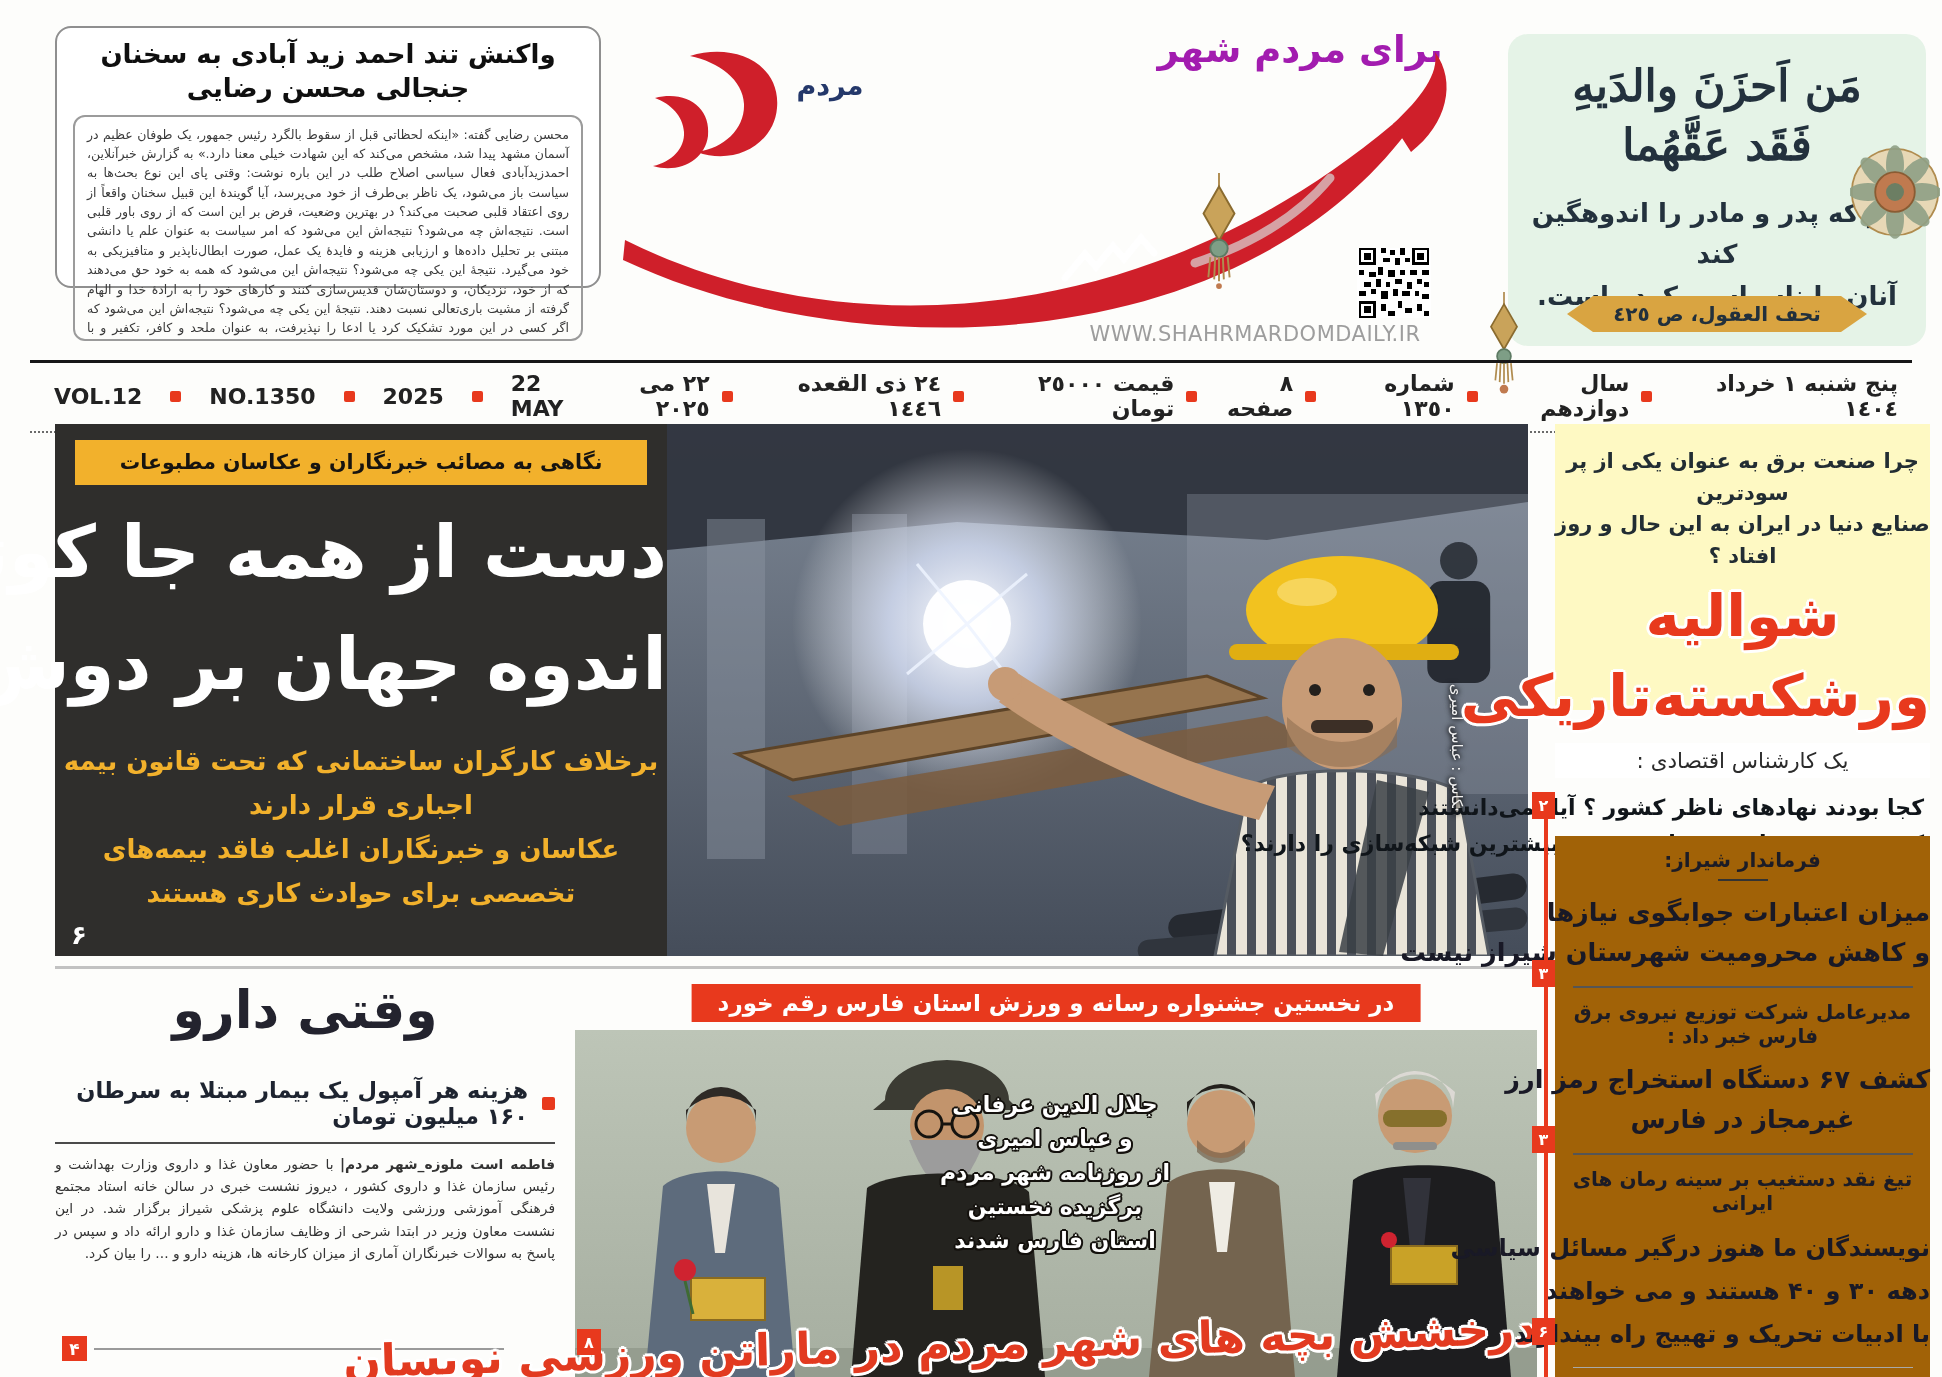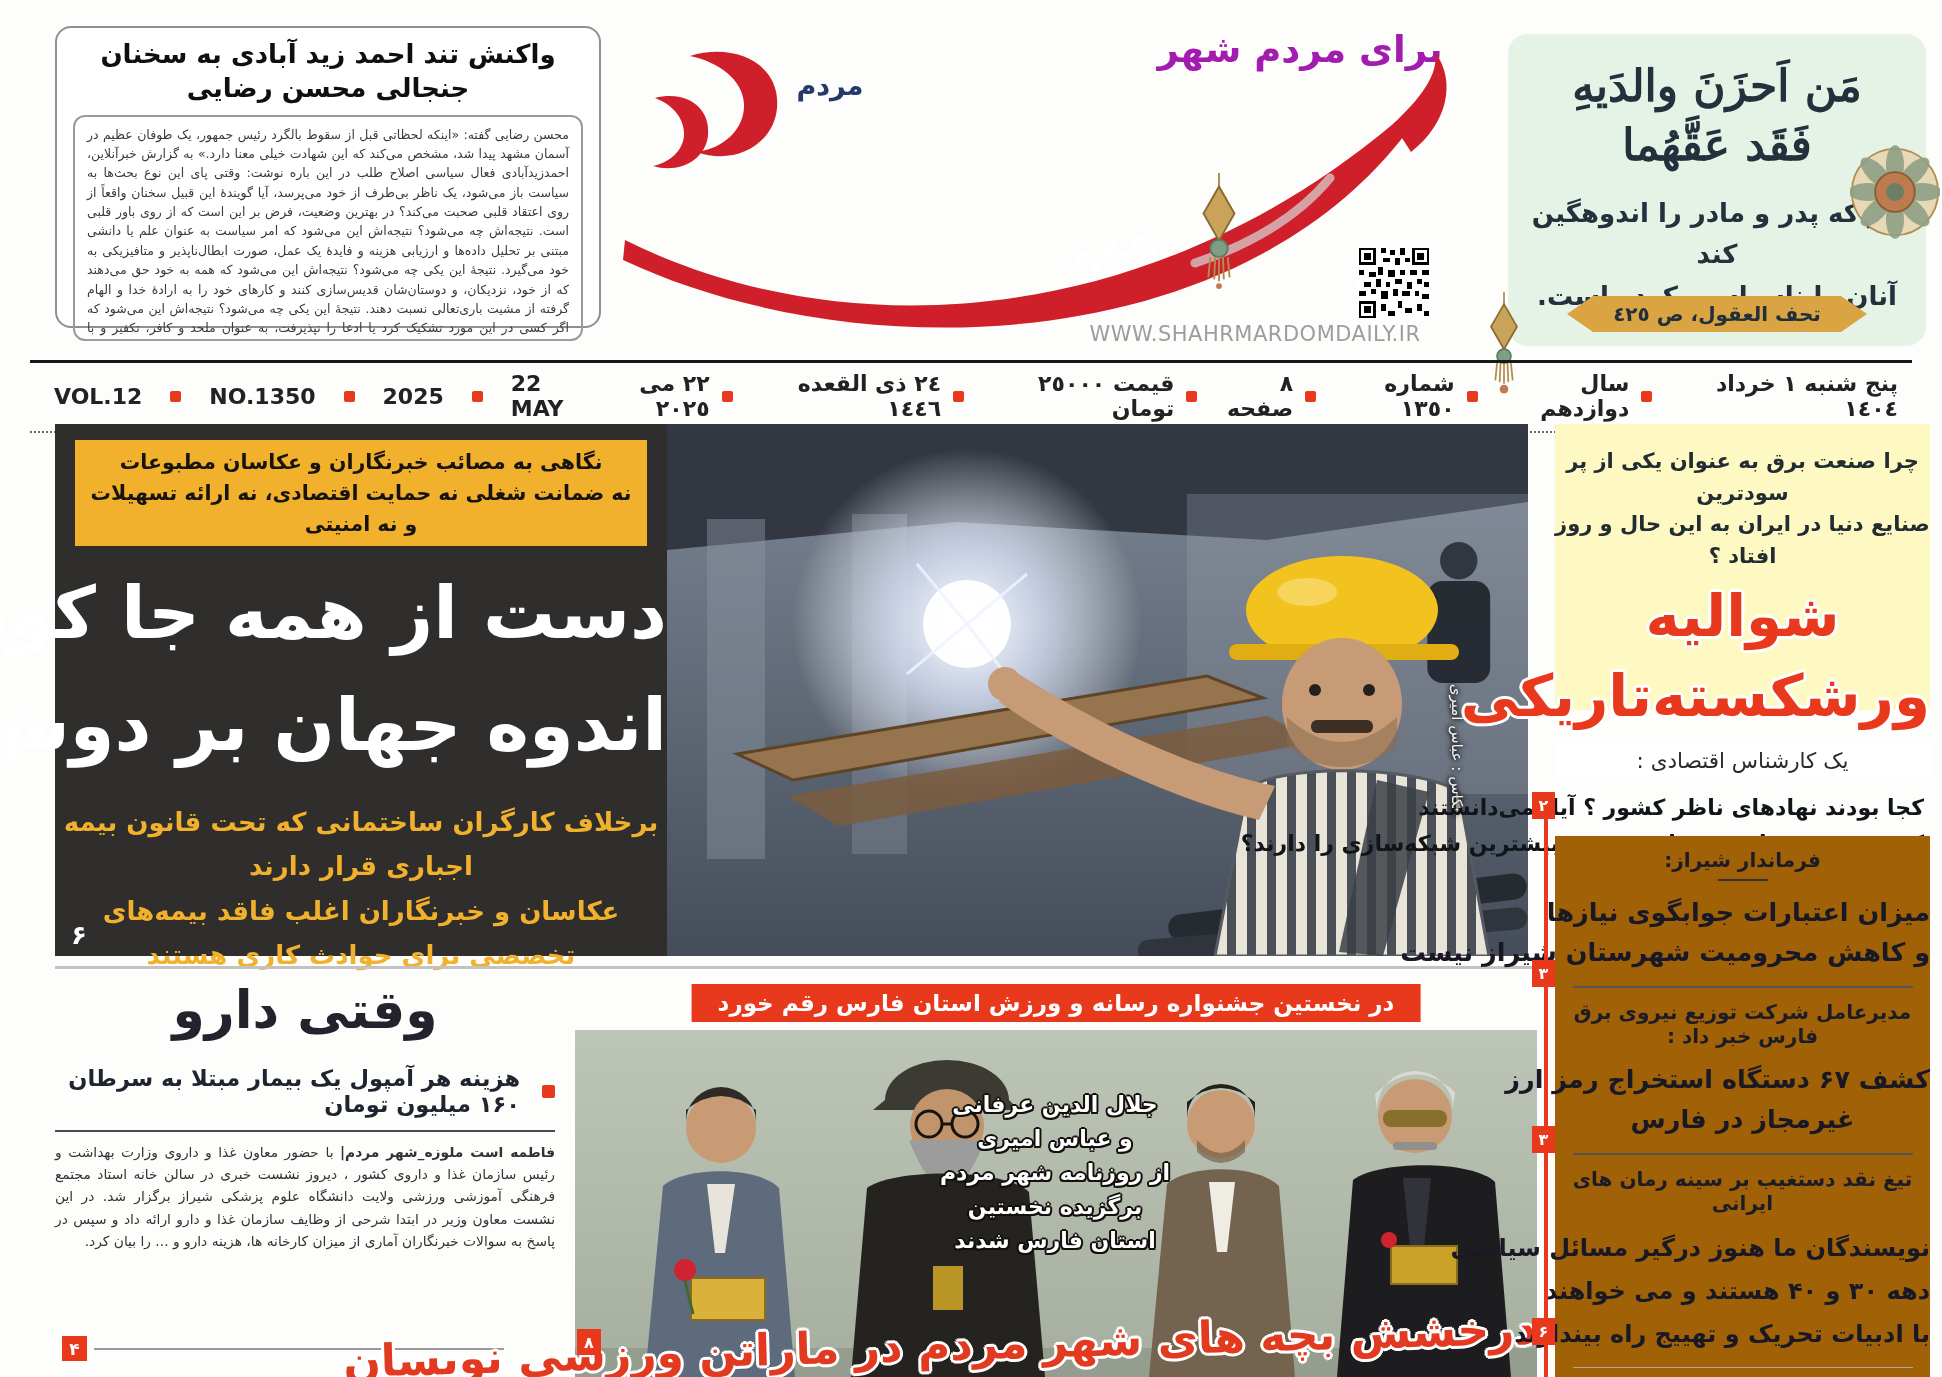--- a/index.html
+++ b/index.html
@@ -4,21 +4,21 @@
 <style>
   html,body{margin:0;padding:0;background:#e9e9e9;}
   .page{position:relative;width:1942px;height:1377px;background:#fdfdfb;overflow:hidden;
         font-family:"DejaVu Sans", sans-serif;}
   .abs{position:absolute;box-sizing:border-box;}
   .rtl{direction:rtl;}
   .ctr{text-align:center;}
   .jst{text-align:justify;}
 
   
-  .tl-box{left:55px;top:26px;width:546px;height:302px;border:2px solid #8f8f8f;border-radius:16px;
+  .tl-box{left:55px;top:26px;width:546px;height:262px;border:2px solid #8f8f8f;border-radius:16px;
           background:#fff;padding:10px 16px;}
   .tl-head{font-size:26px;font-weight:bold;color:#0f0f0f;line-height:1.3;}
   .tl-inner{margin-top:9px;border:2px solid #9b9b9b;border-radius:12px;padding:8px 12px;height:206px;
             overflow:hidden;font-size:12.5px;line-height:1.55;color:#3b3b3b;}
 
   
   .tagline{left:1130px;top:28px;width:340px;font-size:37px;font-weight:bold;color:#a21caf;}
   .logo{left:595px;top:28px;width:870px;height:305px;}
   .stamp{left:770px;top:70px;width:120px;font-size:27px;font-weight:bold;color:#24386a;}
   .qr{left:1357px;top:248px;width:74px;height:70px;background:#fff;}
@@ -51,21 +51,21 @@
   .lead-page{position:absolute;left:16px;bottom:6px;color:#fff;font-size:26px;font-weight:bold;}
   .mainphoto{left:667px;top:424px;width:861px;height:532px;}
   .credit{left:1345px;top:739px;width:220px;height:22px;transform:rotate(90deg);color:#f2f2f2;
           font-size:15px;text-align:center;text-shadow:0 0 4px #000,0 0 6px #000;}
 
   .midrule{left:55px;top:966px;width:1485px;height:3px;background:#c2c2c2;}
 
   
   .med{left:55px;top:980px;width:500px;}
   .med-h{font-size:52px;font-weight:900;color:#23232e;line-height:1.18;}
-  .med-sub{margin-top:24px;display:flex;align-items:center;gap:22px;font-size:22.5px;font-weight:bold;color:#1e2430;}
+  .med-sub{margin-top:36px;display:flex;align-items:center;gap:14px;font-size:22.5px;font-weight:bold;color:#1e2430;}
   .med-sub .sq{width:13px;height:13px;}
   .med-div{margin-top:13px;border-top:2px solid #4a4a4a;}
   .med-body{margin-top:9px;font-size:13.8px;line-height:1.6;color:#333;}
   .med-tab{left:62px;top:1336px;width:25px;height:25px;background:#e8391d;color:#fff;font-size:17px;
            font-weight:bold;display:flex;align-items:center;justify-content:center;}
   .med-line{left:94px;top:1348px;width:410px;height:2px;background:#9a9a9a;}
 
   
   .fest{left:575px;top:984px;width:962px;height:393px;}
   .fest-kick{position:absolute;left:50%;transform:translateX(-50%);top:0;min-width:660px;background:#e8391d;
@@ -210,21 +210,20 @@
         <span class="sq"></span>
       <span>٢٤ ذی القعده ١٤٤٦</span>
         <span class="sq"></span>
       <span>٢٢ می ٢٠٢٥</span>
     </div>
   </div>
 
   <div class="abs lead rtl ctr">
     <div class="lead-kick">
       <div>نگاهی به مصائب خبرنگاران و عکاسان مطبوعات</div>
-      <div>نه ضمانت شغلی نه حمایت اقتصادی، نه ارائه تسهیلات و نه امنیتی</div>
     </div>
     <div class="lead-h">دست از همه جا کوتاه</div>
     <div class="lead-h">اندوه جهان بر دوش</div>
     <div class="lead-sub">
       <div>برخلاف کارگران ساختمانی که تحت قانون بیمه اجباری قرار دارند</div>
       <div>عکاسان و خبرنگاران اغلب فاقد بیمه‌های تخصصی برای حوادث کاری هستند</div>
     </div>
     <div class="lead-page">۶</div>
   </div>
 

